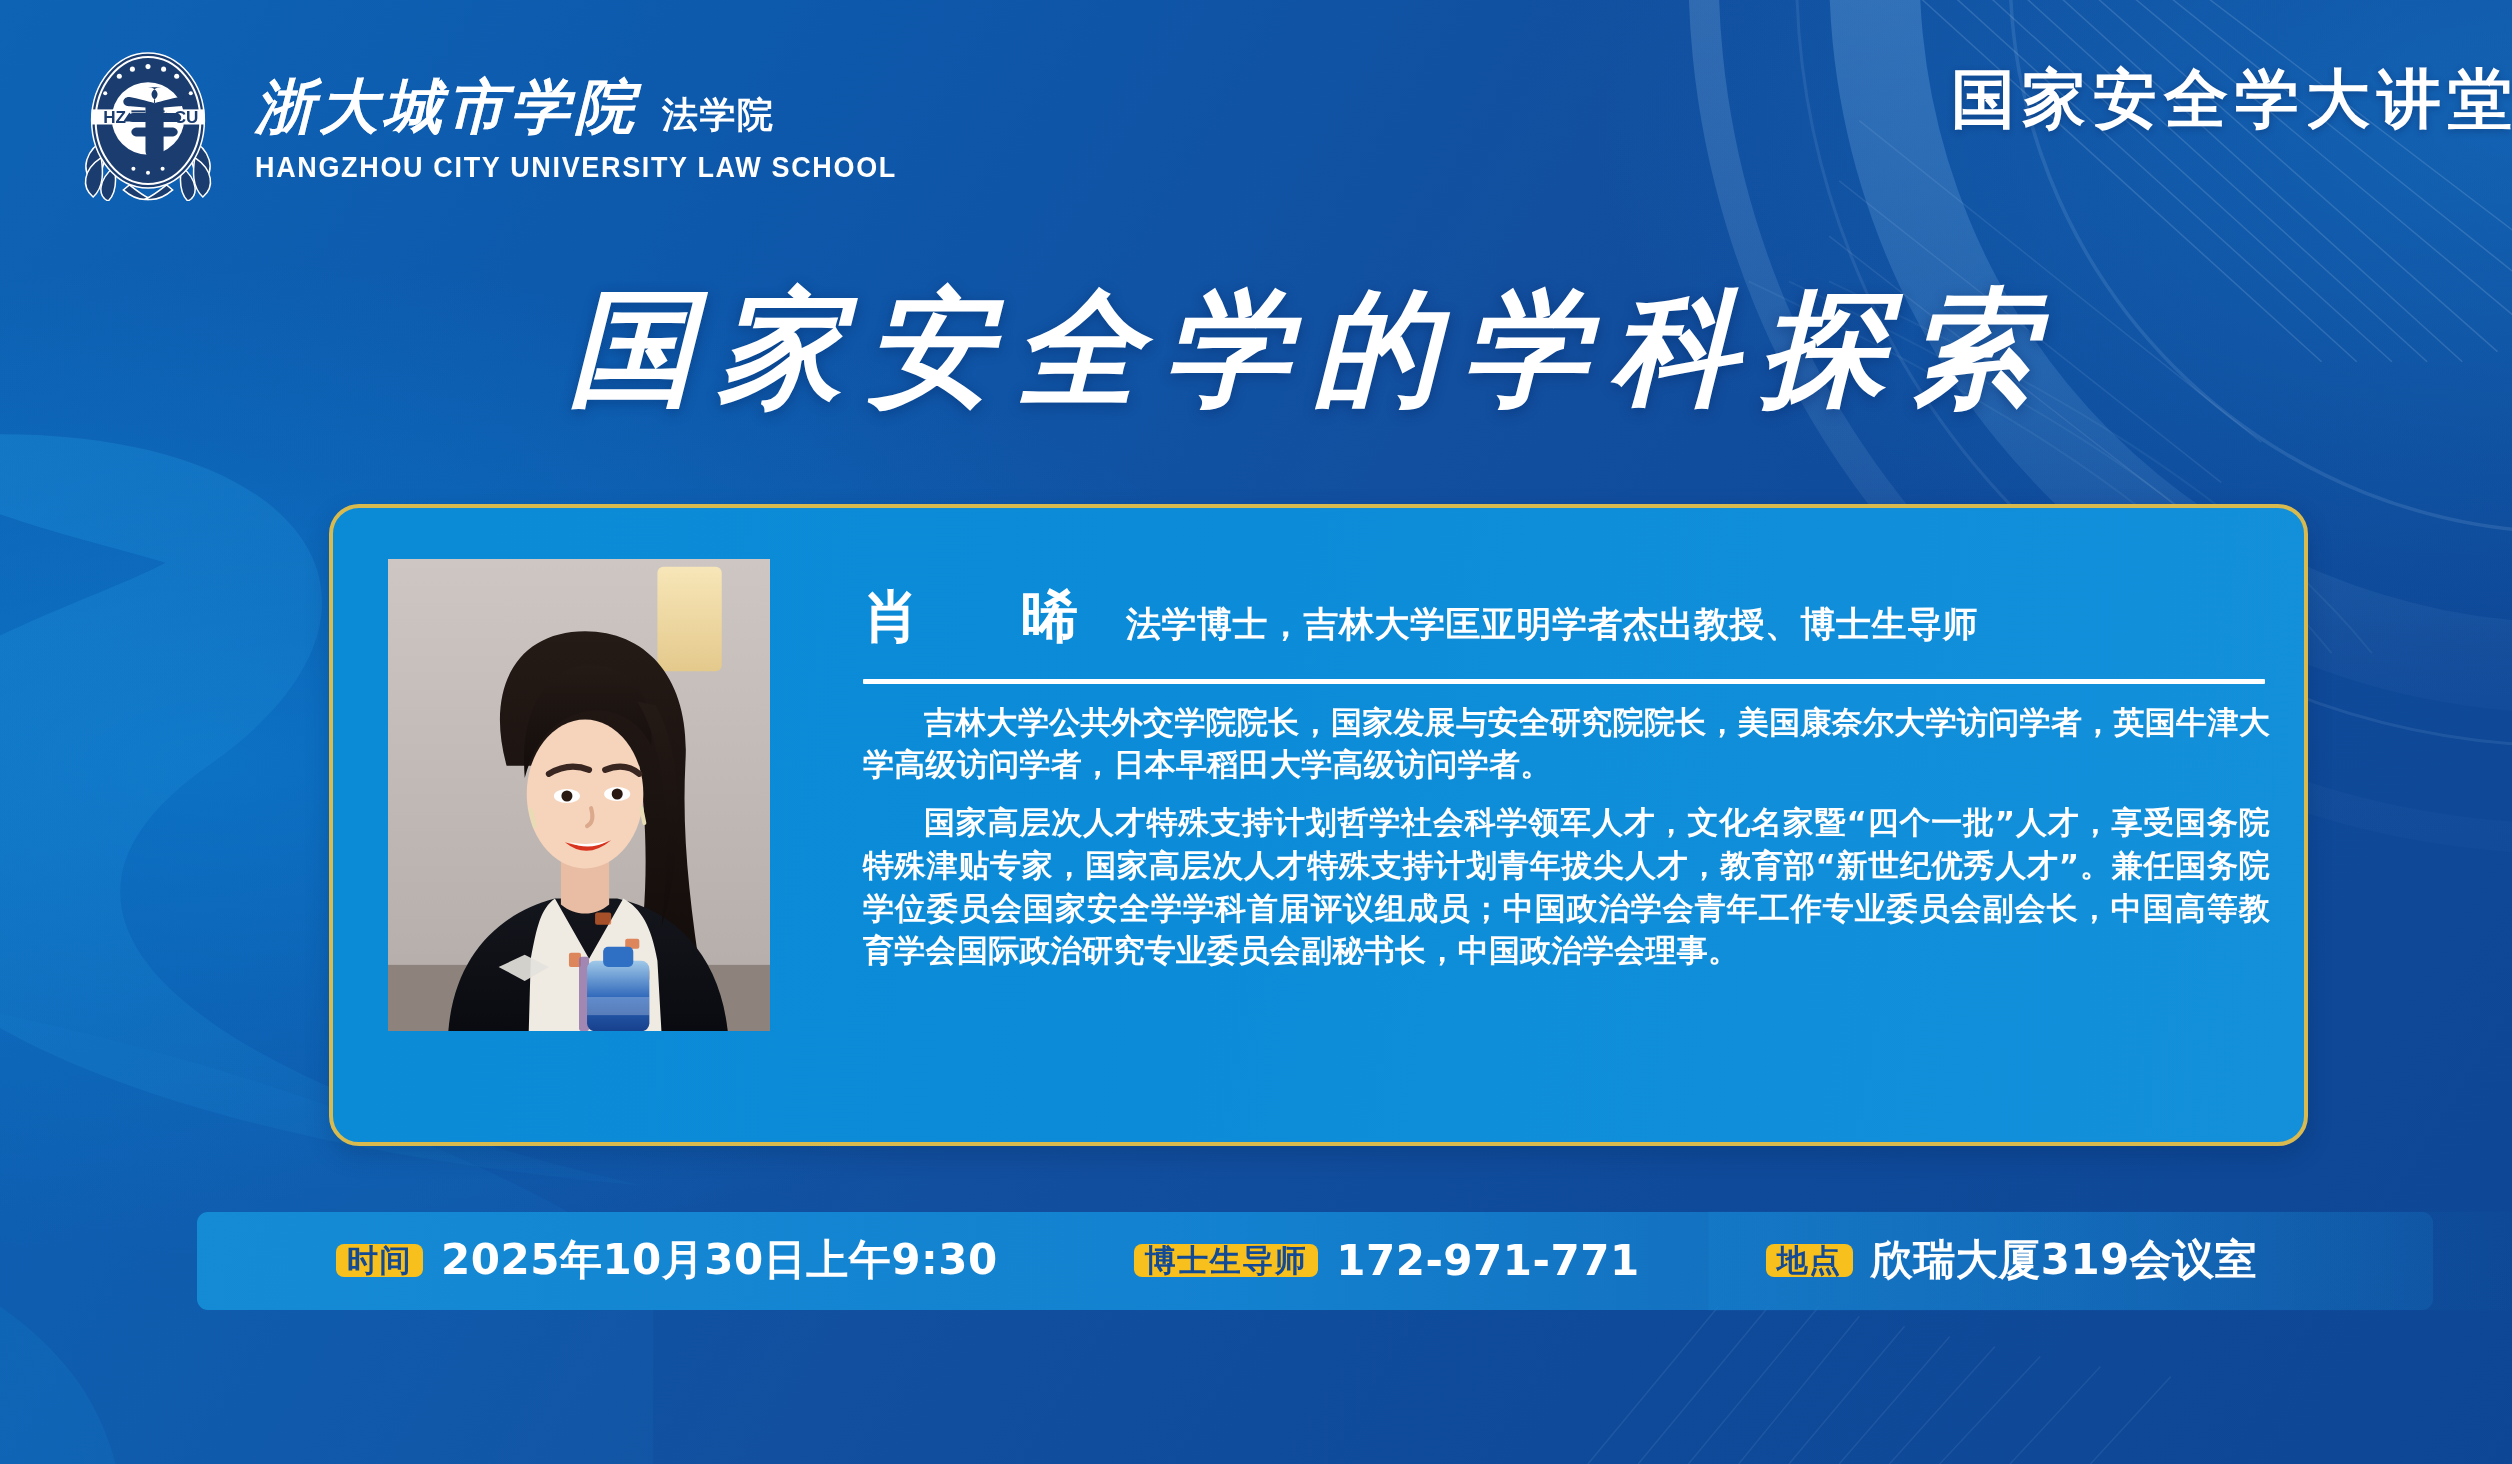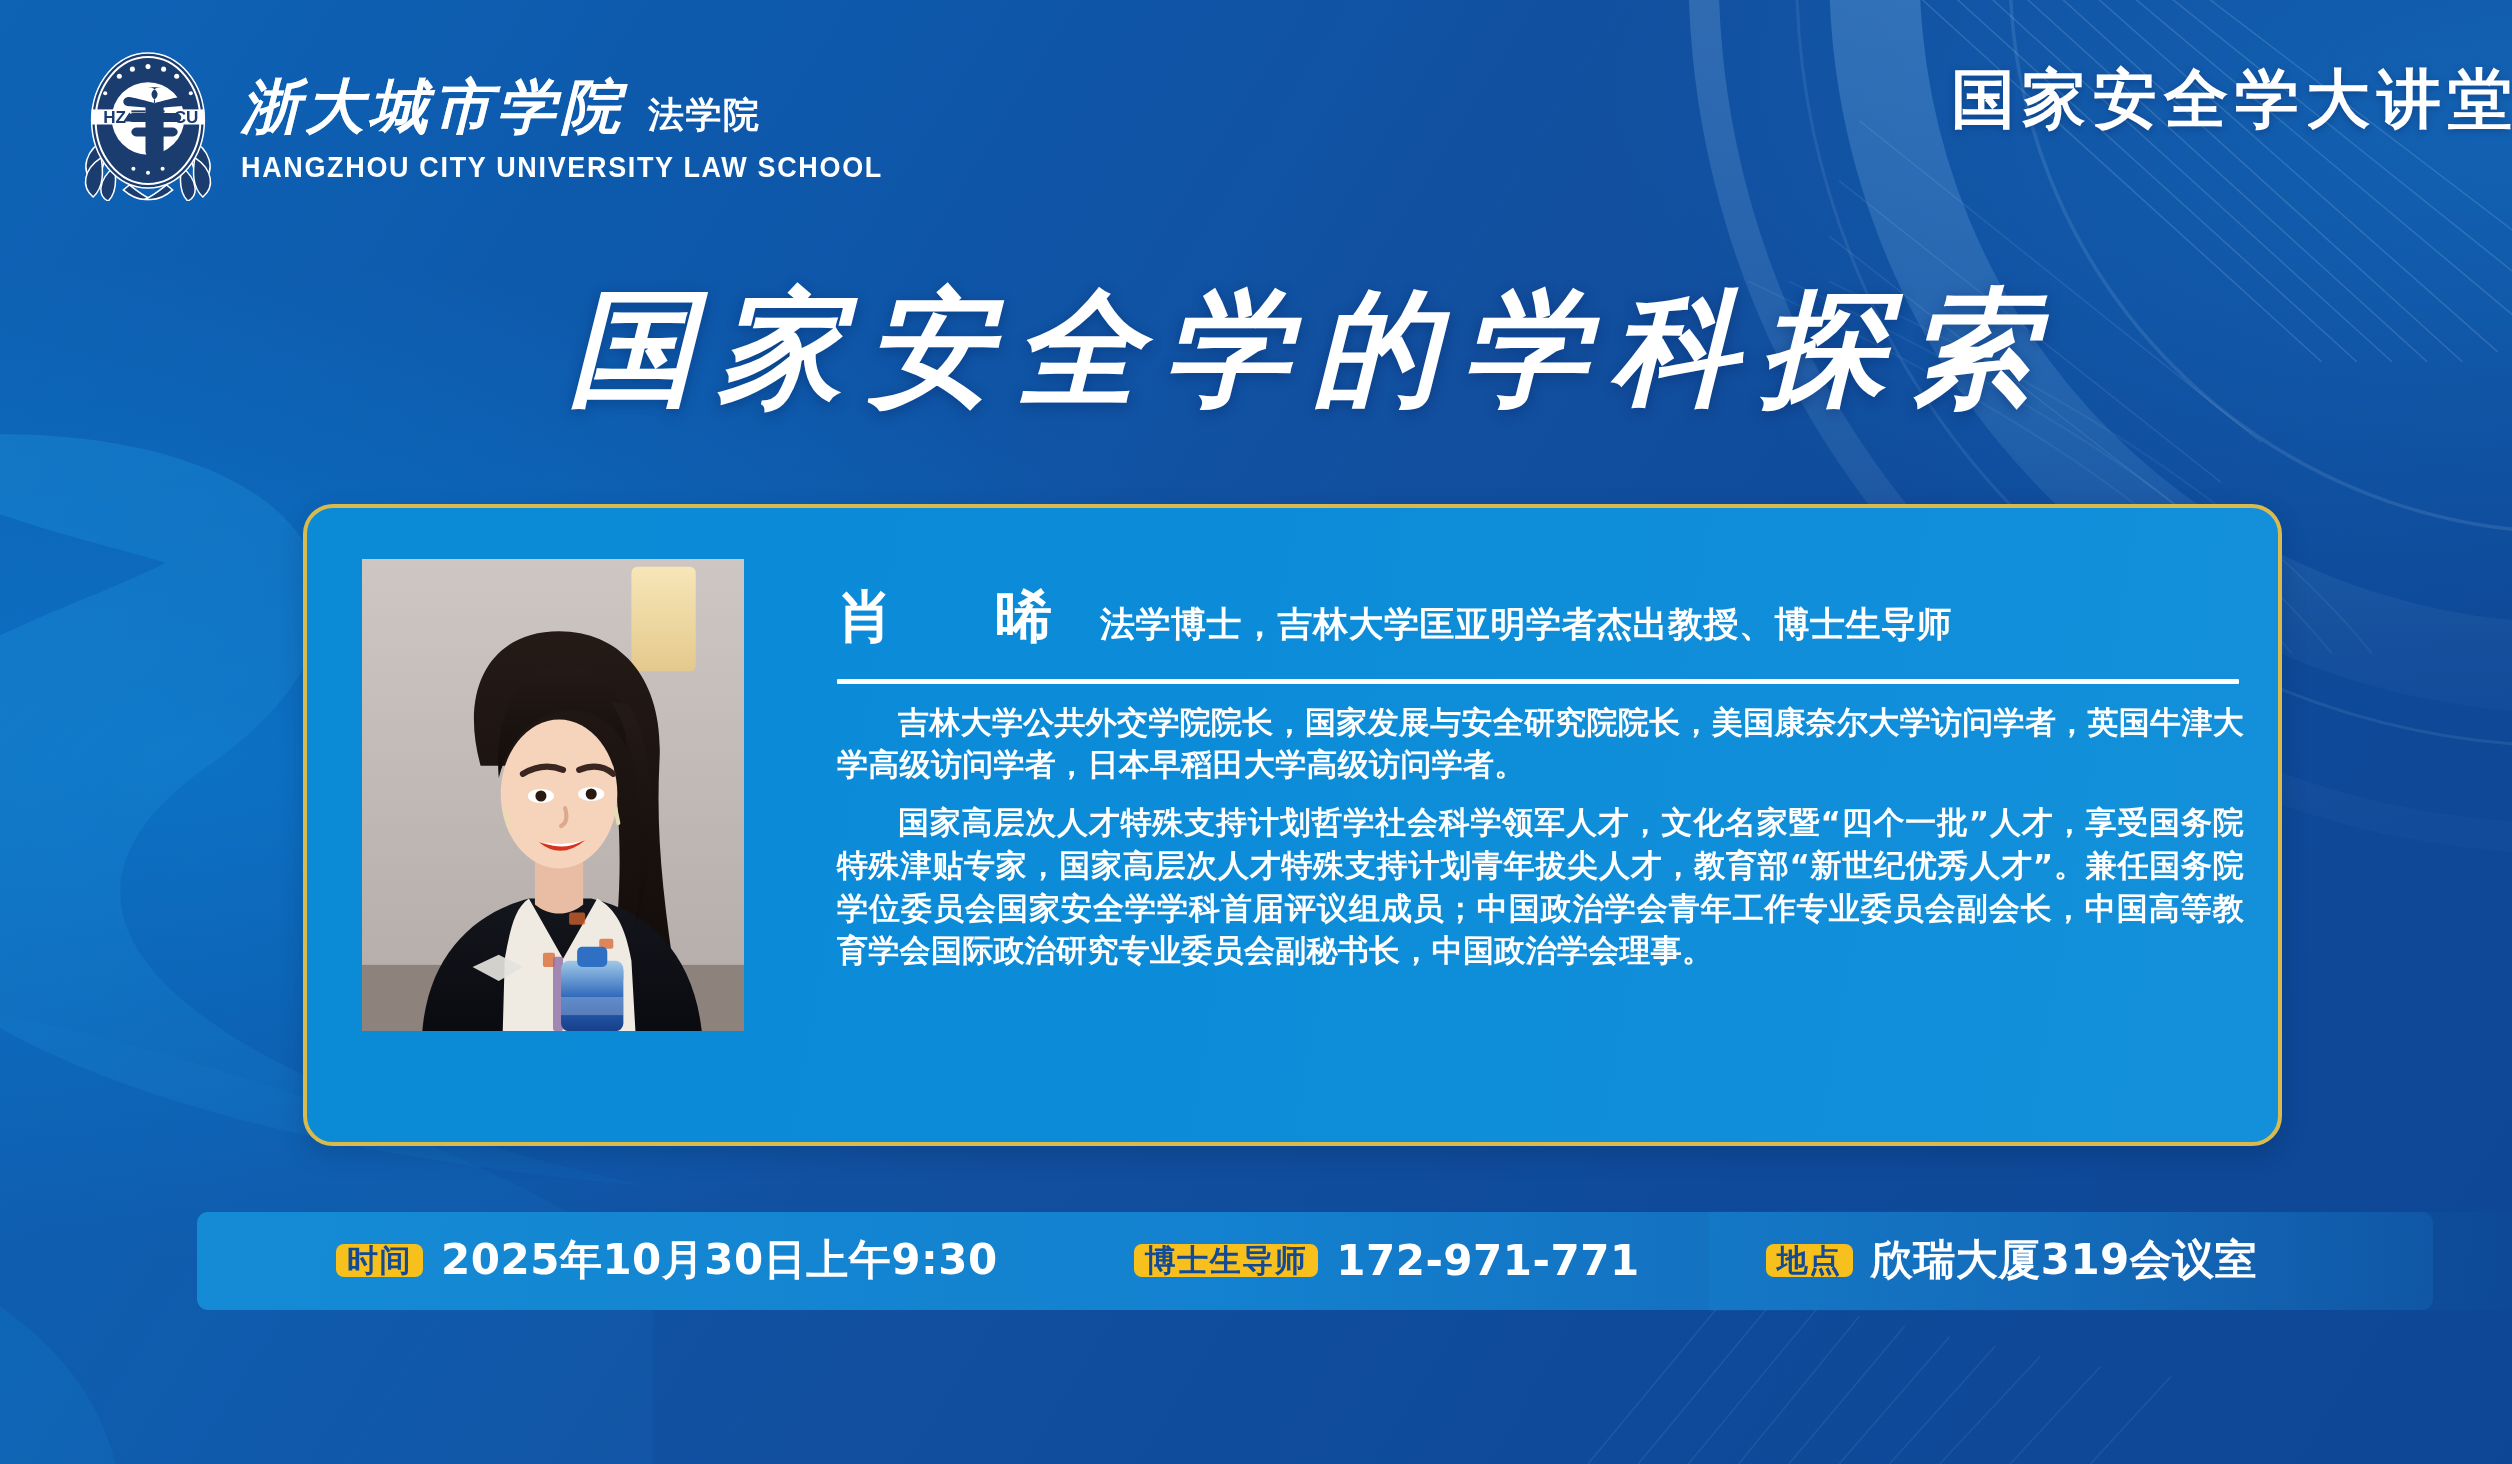--- a/index.html
+++ b/index.html
@@ -20,21 +20,21 @@
       linear-gradient(122deg,#0e63b5 0%,#0d59ac 22%,#124f9f 48%,#0f4a9a 70%,#0d4694 100%);
     overflow:hidden;
   }
   #bgsvg{ position:absolute; inset:0; width:2603px; height:1464px; }
 
   
   .header{ position:absolute; left:0; top:0; width:2603px; height:201px; }
 
   .logo-lockup{ position:absolute; left:75px; top:50px; display:flex; align-items:center; }
   .crest{ width:146px; height:151px; flex:0 0 auto; }
-  .school-text{ margin-left:20px; padding-top:9px; }
+  .school-text{ margin-left:34px; padding-top:9px; }
   .school-cn-row{ display:flex; align-items:baseline; }
   .school-cn{
     font-family:"DejaVu Serif","Liberation Serif",serif;
     font-size:59px; font-weight:700; color:#ffffff;
     letter-spacing:5px; line-height:1.0;
     font-style:italic;
     text-shadow:0 0 0.5px rgba(255,255,255,.5);
   }
   .school-dept{
     font-family:"DejaVu Sans","Liberation Sans",sans-serif;
@@ -62,21 +62,21 @@
     text-align:center; white-space:nowrap;
     font-family:"DejaVu Serif","Liberation Serif",serif;
     font-size:126px; font-weight:700; color:#ffffff;
     letter-spacing:23px; font-style:italic;
     text-shadow:0 3px 13px rgba(2,36,92,.40);
     padding-left:23px;
   }
 
   
   .card{
-    position:absolute; left:303px; top:504px;
+    position:absolute; left:329px; top:504px;
     width:1979px; height:642px;
     border:4.5px solid #d9ba4e; border-radius:30px;
     background:linear-gradient(100deg,#0b8ad6 0%,#0c8cd8 45%,#1490da 100%);
     box-shadow:0 9px 24px rgba(3,30,74,.22);
   }
   .card-inner{ position:absolute; inset:0; display:flex; padding:40px 45px 35px 55px; }
 
   .photo-wrap{ flex:0 0 auto; width:382px; height:472px; position:relative; margin-top:11px; }
   .photo{ width:100%; height:100%; overflow:hidden; background:#b9b2ae; position:relative; }
   .photo svg{ display:block; width:100%; height:100%; }

